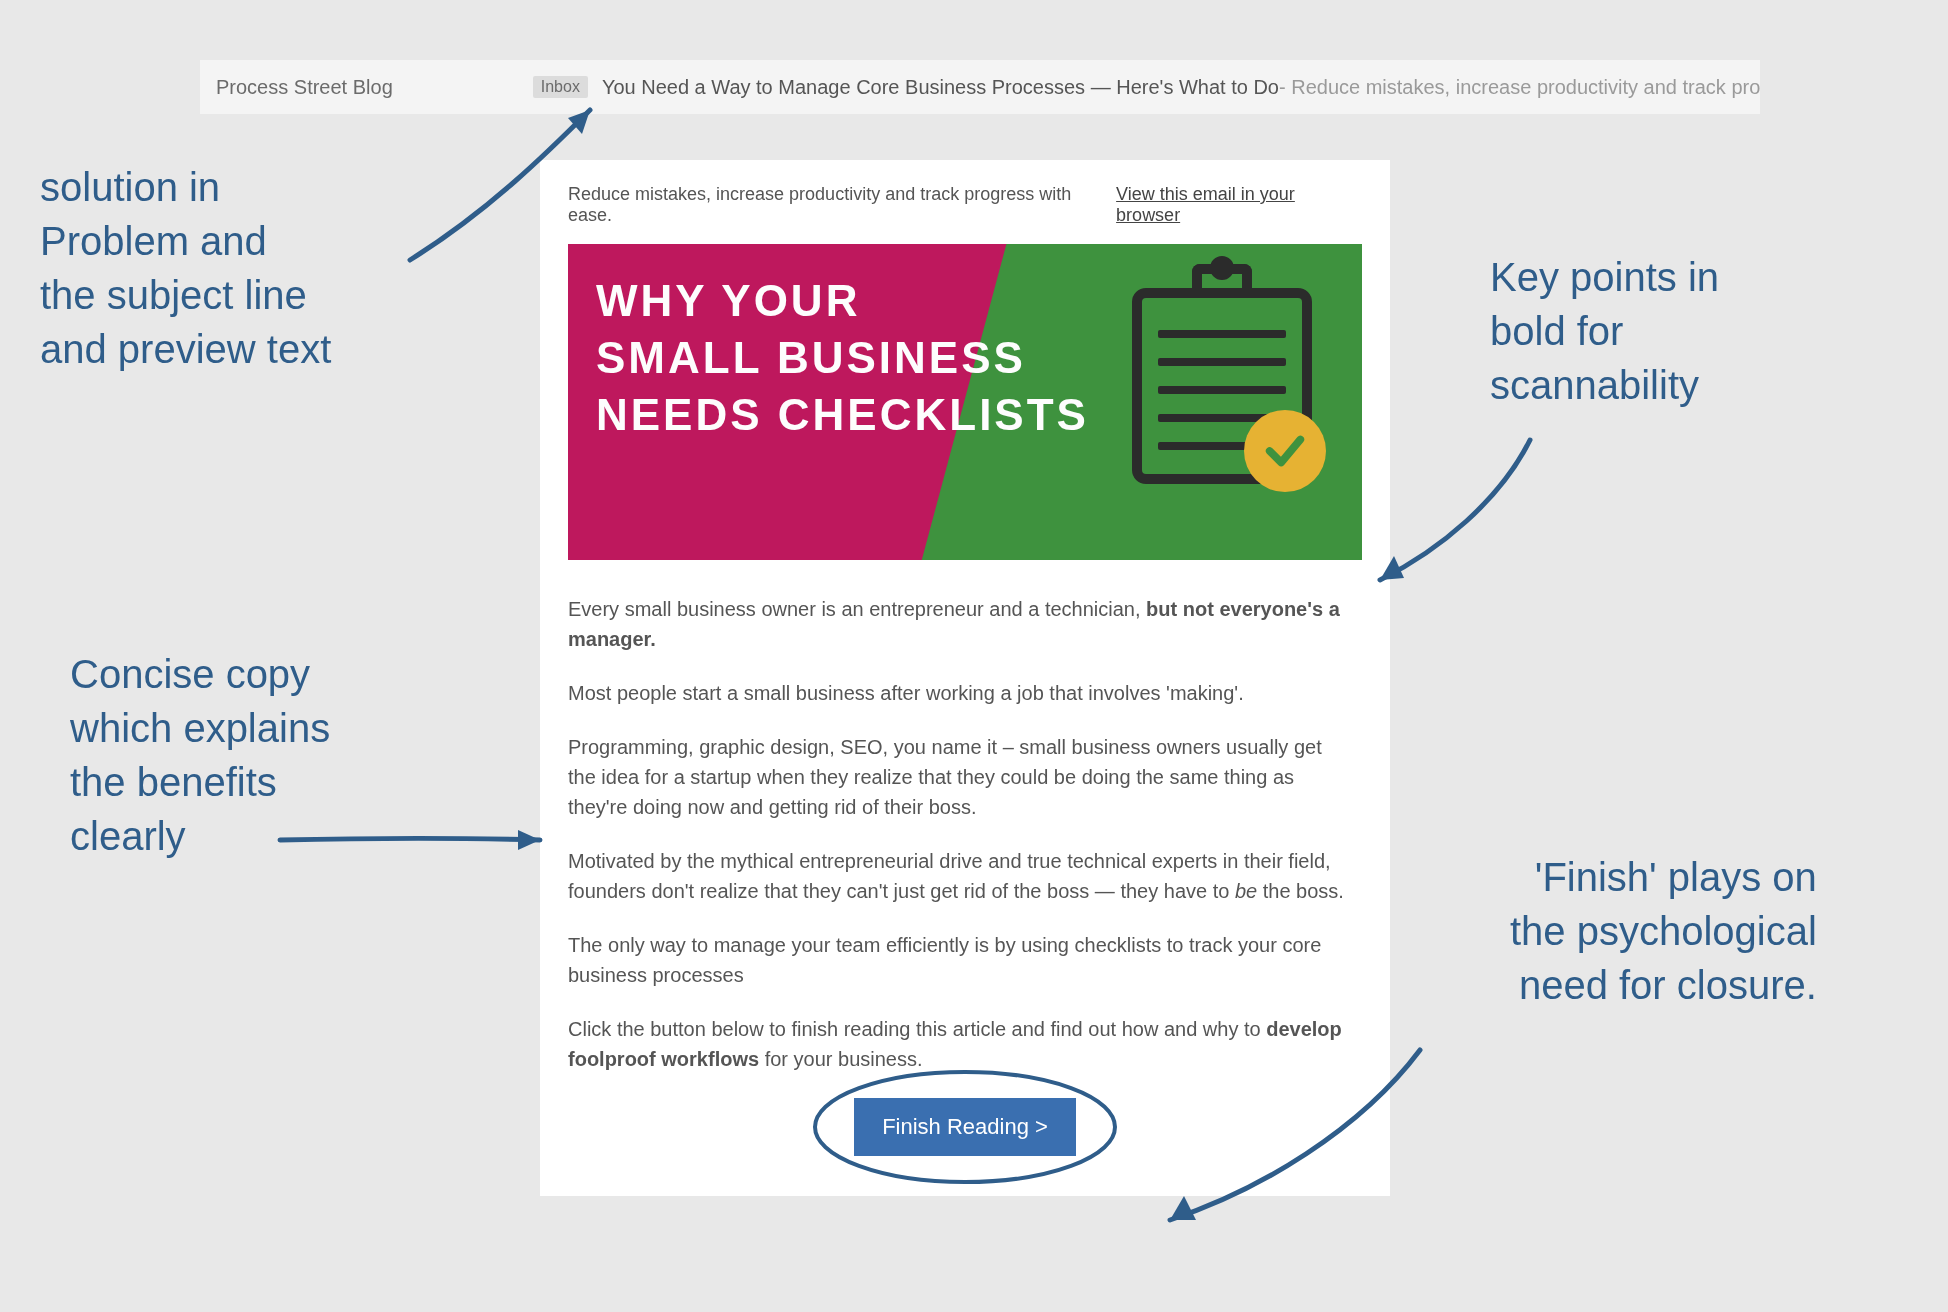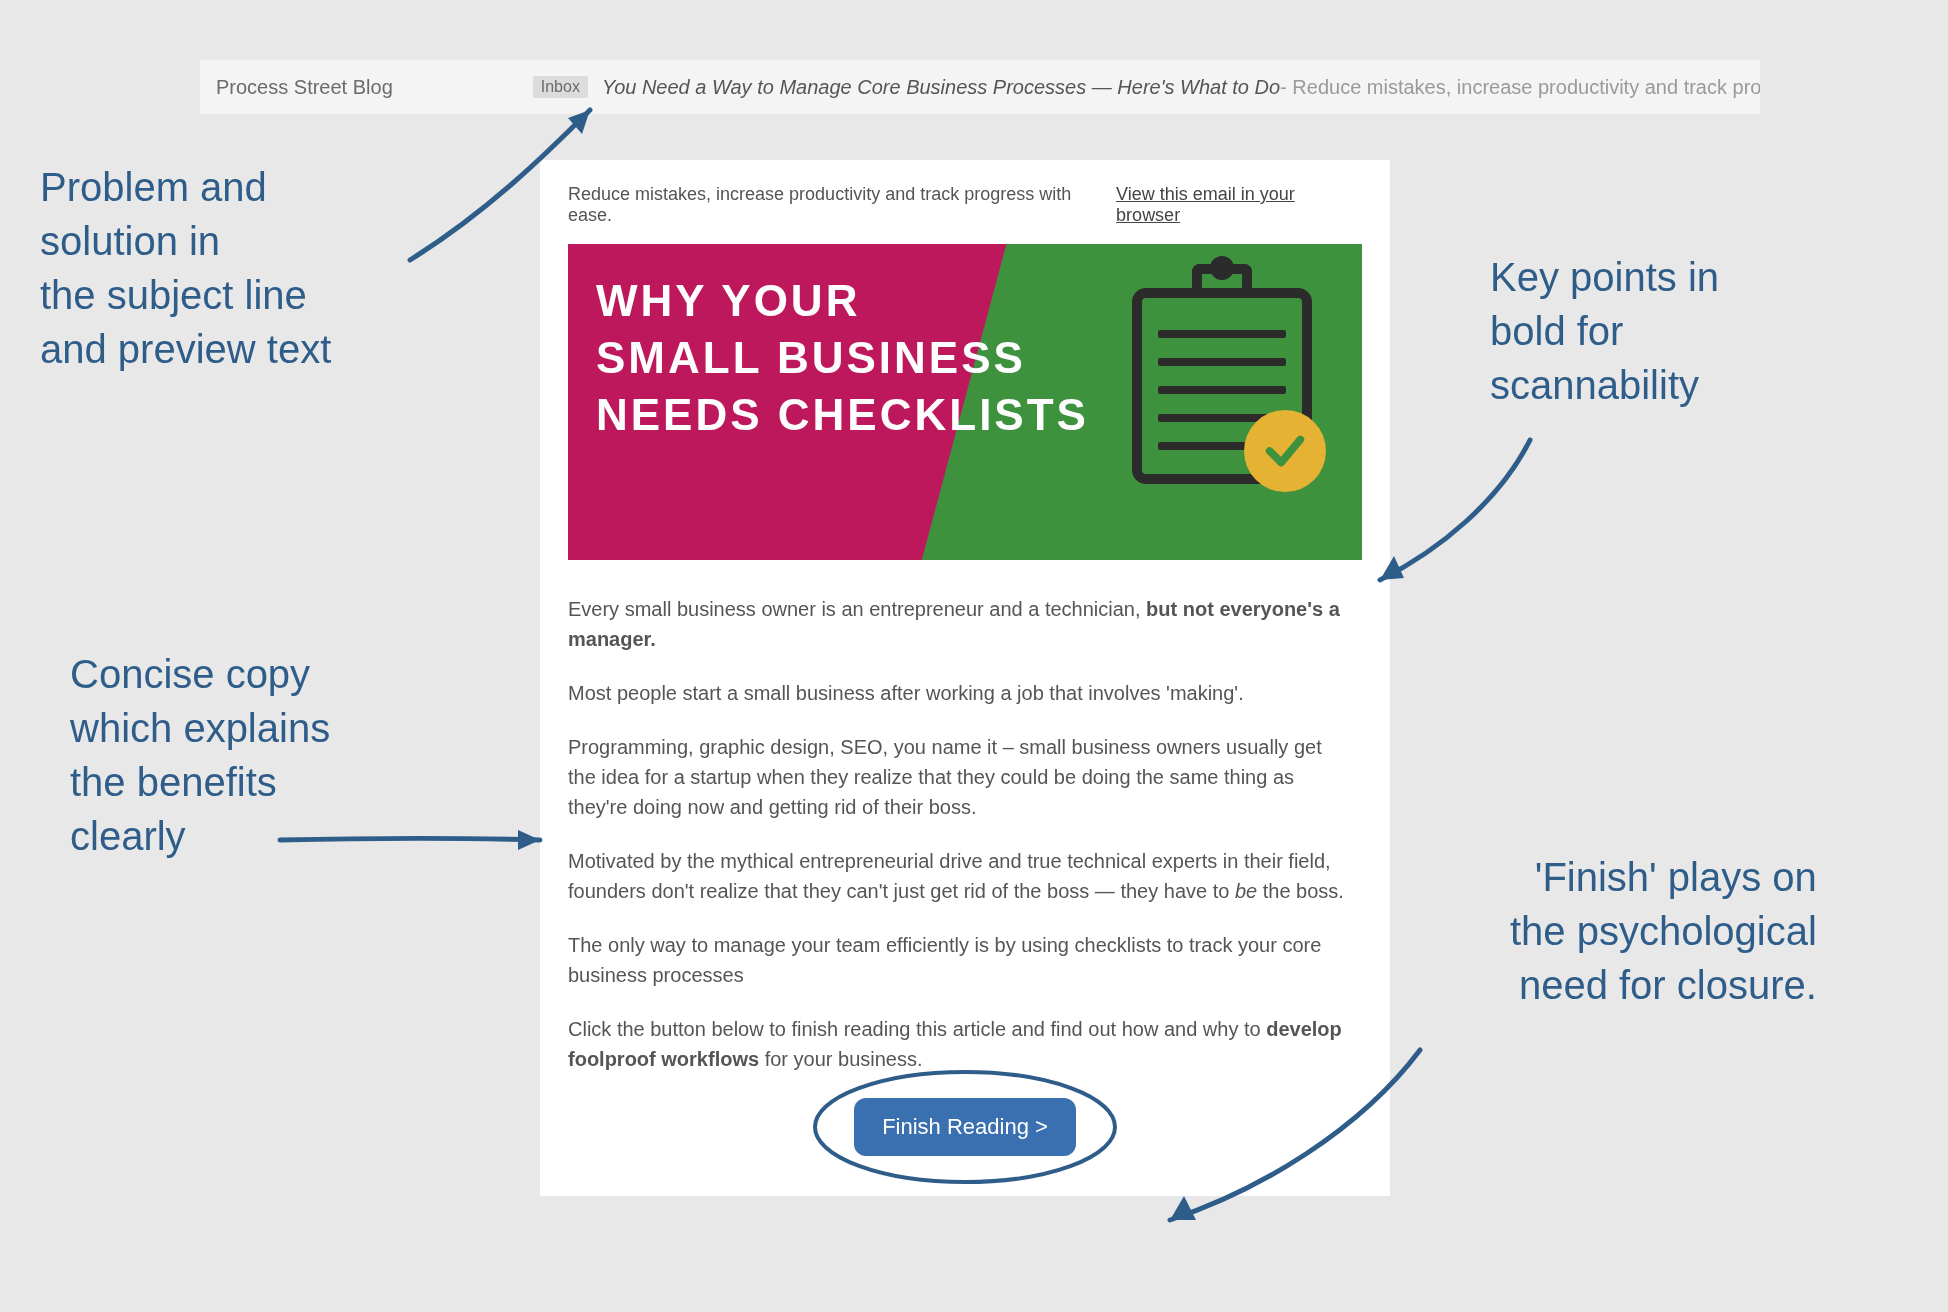--- a/index.html
+++ b/index.html
@@ -43,21 +43,20 @@
     background: #dcdcdc;
     color: #6b6b6b;
     font-size: 16px;
     padding: 2px 8px;
     margin-right: 14px;
     border-radius: 2px;
   }
   .subject-main {
     color: #555;
     font-weight: 500;
-    font-style: italic;
   }
   .subject-sub {
     color: #9a9a9a;
     font-weight: 400;
   }
 
   
   .email {
     position: absolute;
     left: 540px;
@@ -180,21 +179,21 @@
     position: relative;
     text-align: center;
     margin-top: 8px;
   }
   .cta {
     display: inline-block;
     background: #3a6fb0;
     color: #fff;
     font-size: 22px;
     padding: 16px 28px;
-    border-radius: 12px;
+    border-radius: 0;
     cursor: pointer;
     position: relative;
     z-index: 2;
   }
   .cta-circle {
     position:absolute;
     left:50%; top:50%;
     transform: translate(-50%,-50%);
     z-index:1;
   }
@@ -270,22 +269,22 @@
 
   <div class="cta-wrap">
     <svg class="cta-circle" width="320" height="130">
       <ellipse cx="160" cy="65" rx="150" ry="55" fill="none" stroke="#2f5d8a" stroke-width="4"></ellipse>
     </svg>
     <span class="cta">Finish Reading &gt;</span>
   </div>
 </div>
 
 <div class="anno" style="left:40px; top:160px;">
+  <div>solution in</div>
   <div>Problem and</div>
-  <div>solution in</div>
   <div>the subject line</div>
   <div>and preview text</div>
 </div>
 <svg class="arrow-svg" style="left:370px; top:90px;" width="260" height="200">
   <path class="arrow-path" d="M40 170 C 120 120, 180 60, 220 20"></path>
   <polygon class="arrow-head" points="220,20 198,28 212,44"></polygon>
 </svg>
 
 <div class="anno" style="left:70px; top:600px;margin-top:47px;">
   <div>Concise copy</div>

